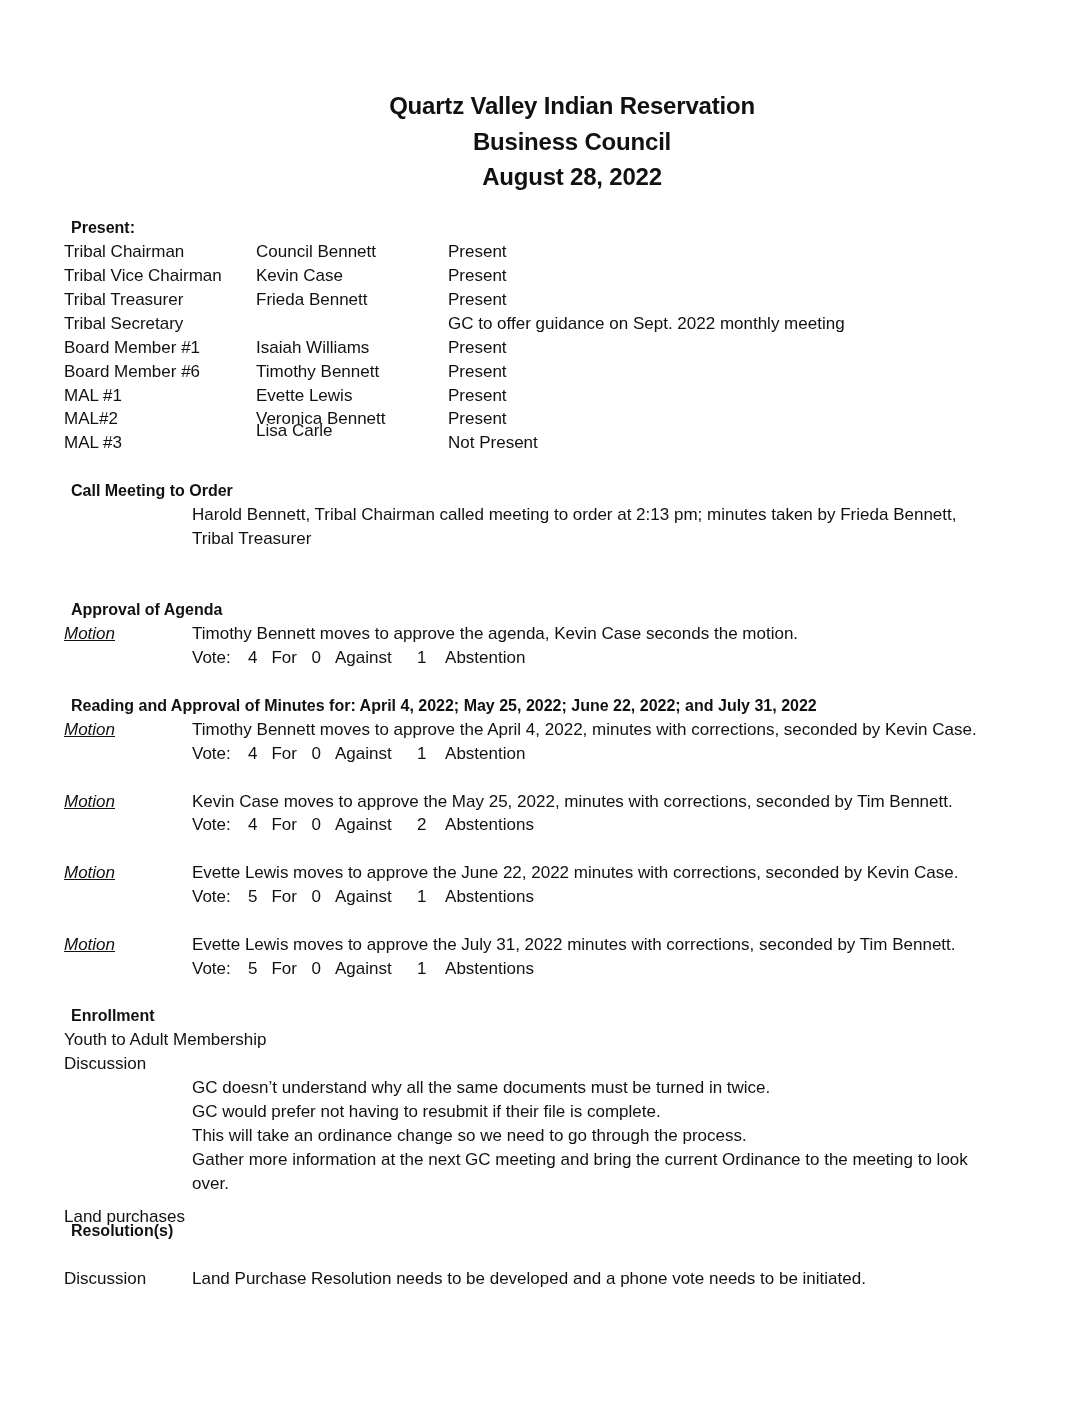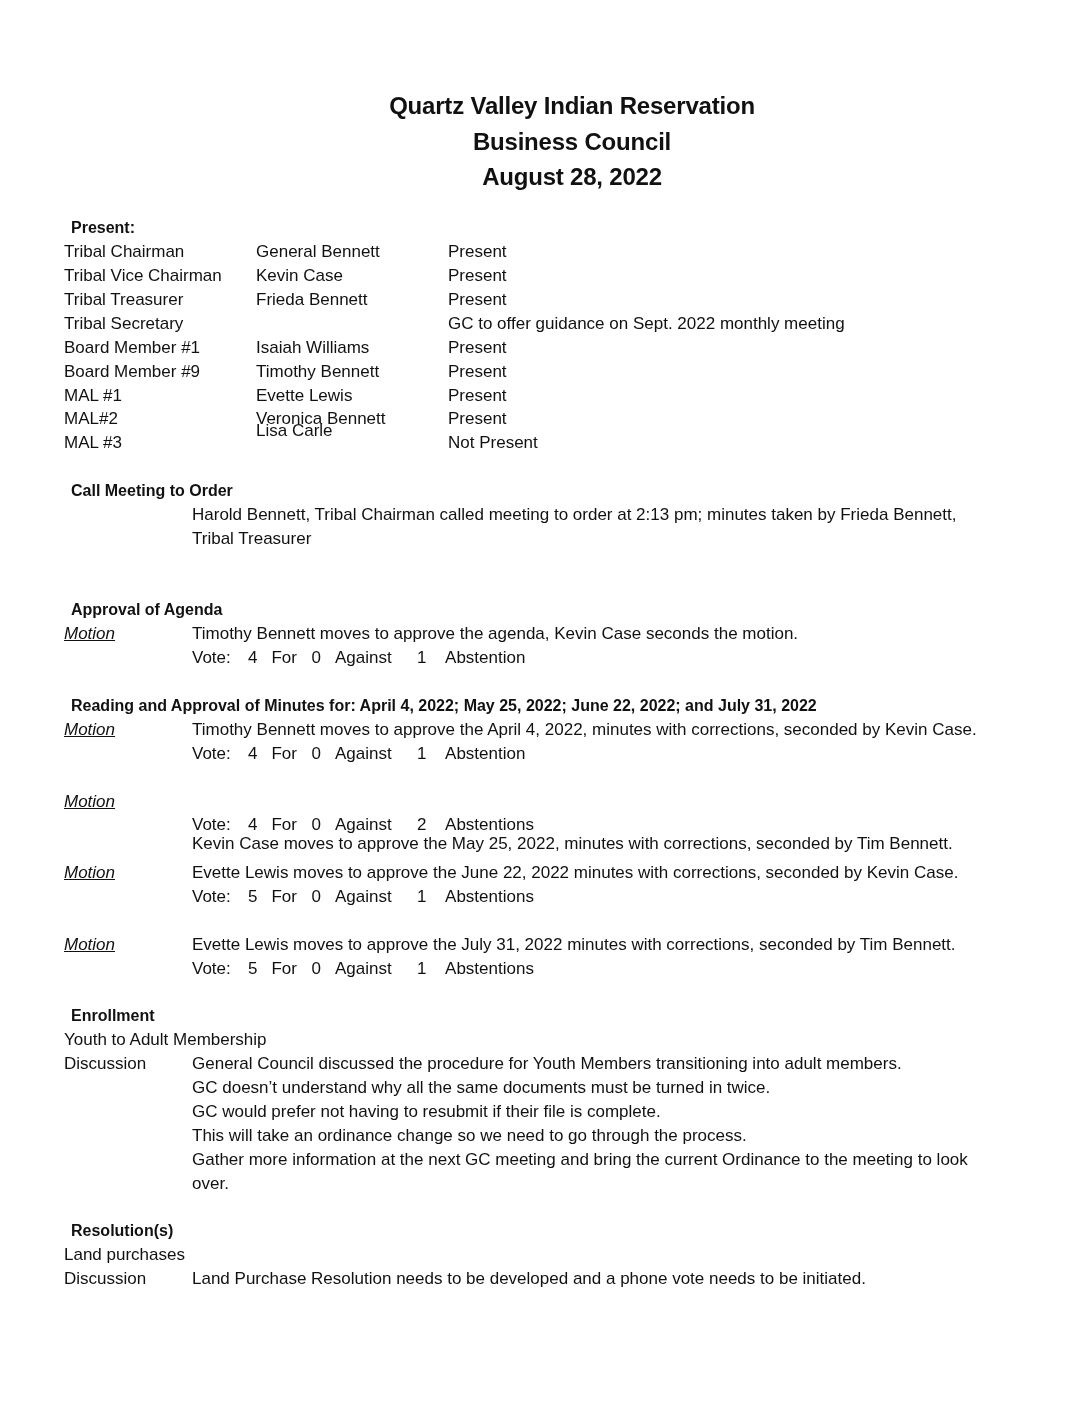--- a/index.html
+++ b/index.html
@@ -26,21 +26,21 @@
 
   <div class="title t1">Quartz Valley Indian Reservation</div>
   <div class="title t2">Business Council</div>
   <div class="title t3">August 28, 2022</div>
 
   <div class="line c1 bold" style="top:216px">Present:</div>
 
   <div>
     <div>
       <div class="line c1" style="top:240px">Tribal Chairman</div>
-      <div class="line c2" style="top:240px">General Bennett</div>
+      <div class="line c2" style="top:240px">Council Bennett</div>
       <div class="line c3" style="top:240px">Present</div>
     </div>
     <div>
       <div class="line c1" style="top:264px">Tribal Vice Chairman</div>
       <div class="line c2" style="top:264px">Kevin Case</div>
       <div class="line c3" style="top:264px">Present</div>
     </div>
     <div>
       <div class="line c1" style="top:288px">Tribal Treasurer</div>
       <div class="line c2" style="top:288px">Frieda Bennett</div>
@@ -50,21 +50,21 @@
       <div class="line c1" style="top:312px">Tribal Secretary</div>
       <div class="line c2" style="top:312px"></div>
       <div class="line c3" style="top:312px">GC to offer guidance on Sept. 2022 monthly meeting</div>
     </div>
     <div>
       <div class="line c1" style="top:336px">Board Member #1</div>
       <div class="line c2" style="top:336px">Isaiah Williams</div>
       <div class="line c3" style="top:336px">Present</div>
     </div>
     <div>
-      <div class="line c1" style="top:360px">Board Member #9</div>
+      <div class="line c1" style="top:360px">Board Member #6</div>
       <div class="line c2" style="top:360px">Timothy Bennett</div>
       <div class="line c3" style="top:360px">Present</div>
     </div>
     <div>
       <div class="line c1" style="top:384px">MAL #1</div>
       <div class="line c2" style="top:384px">Evette Lewis</div>
       <div class="line c3" style="top:384px">Present</div>
     </div>
     <div>
       <div class="line c1" style="top:407px">MAL#2</div>
@@ -94,21 +94,21 @@
   <div>
     <div class="line c1 motion" style="top:718px">Motion</div>
     <div class="line ind" style="top:718px">Timothy Bennett moves to approve the April 4, 2022, minutes with corrections, seconded by Kevin Case.</div>
     <div class="line ind vote" style="top:742px">
       <span class="lbl">Vote:</span><span class="num">4</span>&nbsp;&nbsp;<span class="w1">For</span><span class="num">0</span>&nbsp;&nbsp;<span class="w2">Against</span><span class="num">1</span>&nbsp;&nbsp;&nbsp;<span>Abstention</span>
     </div>
   </div>
 
   <div>
     <div class="line c1 motion" style="top:790px">Motion</div>
-    <div class="line ind" style="top:832px">Kevin Case moves to approve the May 25, 2022, minutes with corrections, seconded by Tim Bennett.</div>
+    <div class="line ind" style="top:790px">Kevin Case moves to approve the May 25, 2022, minutes with corrections, seconded by Tim Bennett.</div>
     <div class="line ind vote" style="top:813px">
       <span class="lbl">Vote:</span><span class="num">4</span>&nbsp;&nbsp;<span class="w1">For</span><span class="num">0</span>&nbsp;&nbsp;<span class="w2">Against</span><span class="num">2</span>&nbsp;&nbsp;&nbsp;<span>Abstentions</span>
     </div>
   </div>
 
   <div>
     <div class="line c1 motion" style="top:861px">Motion</div>
     <div class="line ind" style="top:861px">Evette Lewis moves to approve the June 22, 2022 minutes with corrections, seconded by Kevin Case.</div>
     <div class="line ind vote" style="top:885px">
       <span class="lbl">Vote:</span><span class="num">5</span>&nbsp;&nbsp;<span class="w1">For</span><span class="num">0</span>&nbsp;&nbsp;<span class="w2">Against</span><span class="num">1</span>&nbsp;&nbsp;&nbsp;<span>Abstentions</span>
@@ -119,25 +119,24 @@
     <div class="line c1 motion" style="top:933px">Motion</div>
     <div class="line ind" style="top:933px">Evette Lewis moves to approve the July 31, 2022 minutes with corrections, seconded by Tim Bennett.</div>
     <div class="line ind vote" style="top:957px">
       <span class="lbl">Vote:</span><span class="num">5</span>&nbsp;&nbsp;<span class="w1">For</span><span class="num">0</span>&nbsp;&nbsp;<span class="w2">Against</span><span class="num">1</span>&nbsp;&nbsp;&nbsp;<span>Abstentions</span>
     </div>
   </div>
 
   <div class="line c1 bold" style="top:1004px">Enrollment</div>
   <div class="line c1" style="top:1028px">Youth to Adult Membership</div>
   <div class="line c1" style="top:1052px">Discussion</div>
-  <div class="line ind" style="top:1052px">General Council discussed the procedure for Youth Members transitioning into adult members.</div>
   <div class="line ind" style="top:1076px">GC doesn’t understand why all the same documents must be turned in twice.</div>
   <div class="line ind" style="top:1100px">GC would prefer not having to resubmit if their file is complete.</div>
   <div class="line ind" style="top:1124px">This will take an ordinance change so we need to go through the process.</div>
   <div class="line ind" style="top:1148px">Gather more information at the next GC meeting and bring the current Ordinance to the meeting to look</div>
   <div class="line ind" style="top:1172px">over.</div>
 
   <div class="line c1 bold" style="top:1219px">Resolution(s)</div>
-  <div class="line c1" style="top:1243px">Land purchases</div>
+  <div class="line c1" style="top:1205px">Land purchases</div>
   <div class="line c1" style="top:1267px">Discussion</div>
   <div class="line ind" style="top:1267px">Land Purchase Resolution needs to be developed and a phone vote needs to be initiated.</div>
 
 </div>
 
 </body></html>

